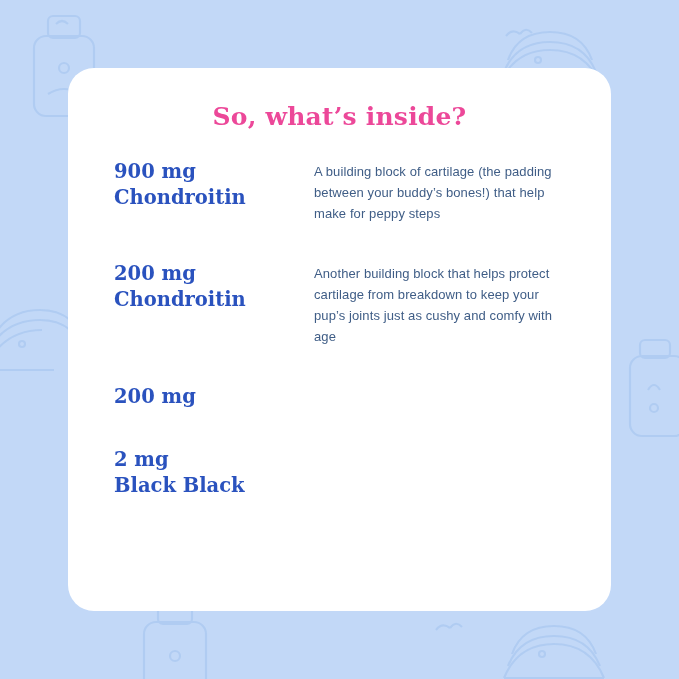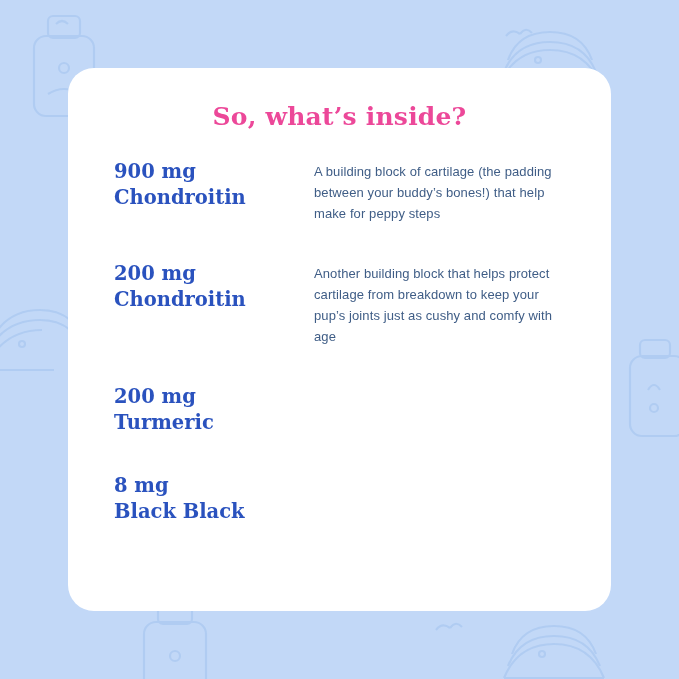--- a/index.html
+++ b/index.html
@@ -160,26 +160,25 @@
         <div class="amount">
           <span class="dose">200 mg</span>
           <span class="name">Chondroitin</span>
         </div>
         <div class="desc">Another building block that helps protect cartilage from breakdown to keep your pup’s joints just as cushy and comfy with age</div>
       </div>
 
       <div class="row">
         <div class="amount">
           <span class="dose">200 mg</span>
-          <span class="name">Turmeric</span>
         </div>
       </div>
 
       <div class="row">
         <div class="amount">
-          <span class="dose">8 mg</span>
+          <span class="dose">2 mg</span>
           <span class="name">Black Black</span>
         </div>
       </div>
 
     </div>
   </div>
 </div>
 
 </body></html>

